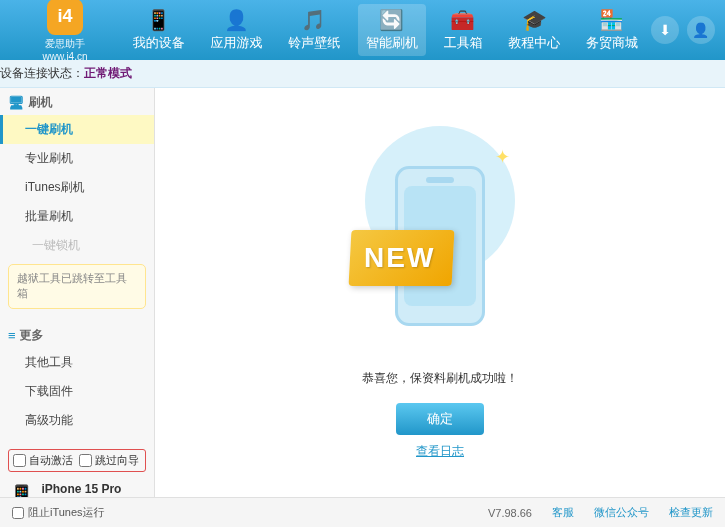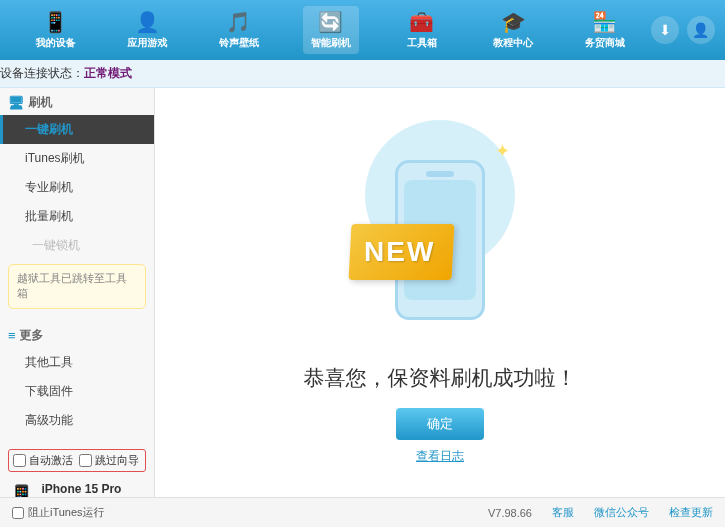--- a/index.html
+++ b/index.html
@@ -40,21 +40,21 @@
       flex-direction: column;
       align-items: center;
       color: white;
       cursor: pointer;
       padding: 4px 8px;
       border-radius: 4px;
       min-width: 55px;
     }
     .nav-item.active { background: rgba(255,255,255,0.2); }
     .nav-icon { font-size: 20px; margin-bottom: 2px; }
-    .nav-label { font-size: 10px; font-weight: bold; }
+    .nav-label { font-size: 13px; }
     .header-right {
       display: flex;
       gap: 8px;
       align-items: center;
     }
     .header-btn {
       width: 28px; height: 28px;
       background: rgba(255,255,255,0.2);
       border-radius: 50%;
       display: flex; align-items: center; justify-content: center;
@@ -100,21 +100,21 @@
     }
     .sidebar-section-title .icon { margin-right: 4px; font-size: 13px; color: #2196c9; }
     .sidebar-item {
       padding: 6px 8px 6px 22px;
       font-size: 12px;
       color: #444;
       cursor: pointer;
       border-left: 3px solid transparent;
     }
     .sidebar-item.active {
-      background: #404040;
+      background: #fef9c3;
       border-left: 3px solid #2196c9;
       color: #2196c9;
       font-weight: bold;
     }
     .sidebar-disabled {
       padding: 6px 8px 6px 32px;
       font-size: 12px;
       color: #bbb;
       cursor: not-allowed;
     }
@@ -252,21 +252,21 @@
       transform: translateX(-50%);
       width: 150px; height: 150px;
       background: #d6f0fa;
       border-radius: 50%;
       z-index: 0;
     }
     .phone-body { z-index: 1; }
     .new-banner { z-index: 2; }
 
     .success-msg {
-      font-size: 21px;
+      font-size: 12px;
       color: #333;
       margin-bottom: 16px;
       font-weight: 500;
       margin-top: 24px;
     }
     .confirm-btn {
       width: 88px;
       height: 32px;
       background: linear-gradient(180deg, #5bc8f0, #2196c9);
       color: white;
@@ -281,20 +281,27 @@
       color: #2196c9;
       cursor: pointer;
       text-decoration: underline;
     }
     .footer-link { color: #2196c9; cursor: pointer; }
   </style>
 </head>
 <body>
 
 <div class="header">
+  <div class="logo-area">
+    <div class="logo-icon">
+      <span>i4</span>
+    </div>
+    <div class="logo-text">爱思助手</div>
+    <div class="logo-text">www.i4.cn</div>
+  </div>
   <div class="nav-items">
     <div class="nav-item">
       <span class="nav-icon">📱</span>
       <span class="nav-label">我的设备</span>
     </div>
     <div class="nav-item">
       <span class="nav-icon">👤</span>
       <span class="nav-label">应用游戏</span>
     </div>
     <div class="nav-item">
@@ -333,24 +340,24 @@
 
   <div class="sidebar">
     <div class="sidebar-section-title">
       <span class="icon">🖥</span>
       <span>刷机</span>
     </div>
     <div class="sidebar-item active">
       <span>一键刷机</span>
     </div>
     <div class="sidebar-item">
+      <span>专业刷机</span>
+    </div>
+    <div class="sidebar-item">
       <span>iTunes刷机</span>
-    </div>
-    <div class="sidebar-item">
-      <span>专业刷机</span>
     </div>
     <div class="sidebar-item">
       <span>批量刷机</span>
     </div>
     <div class="sidebar-disabled">
       <span>一键锁机</span>
     </div>
     <div class="sidebar-notice">
       <span>越狱工具已跳转至工具箱</span>
     </div>

